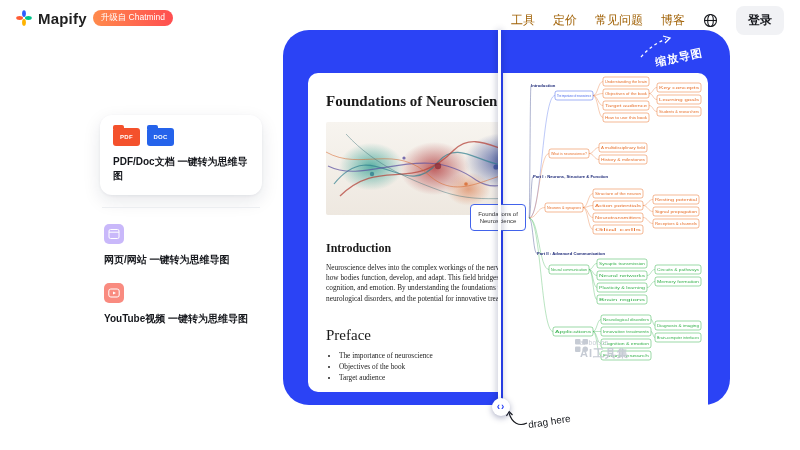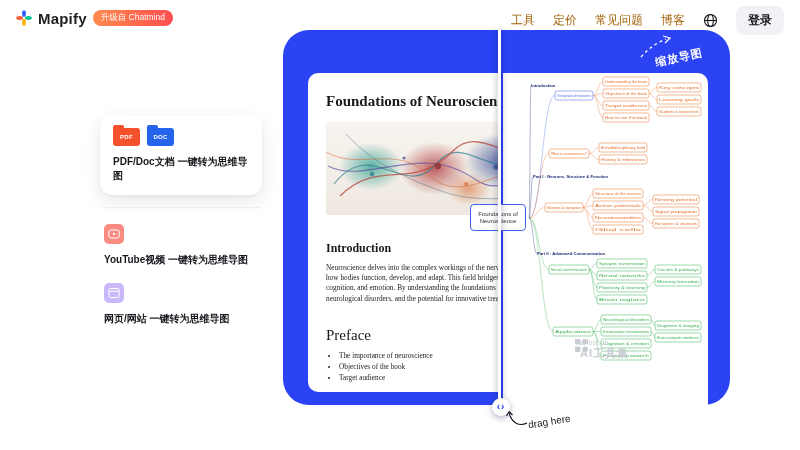--- a/index.html
+++ b/index.html
@@ -170,37 +170,37 @@
     <div class="feature-card">
       <div class="folder-row">
         <span class="folder folder-pdf">PDF</span>
         <span class="folder folder-doc">DOC</span>
       </div>
       <div class="feature-title">PDF/Doc文档 一键转为思维导图</div>
     </div>
     <div class="side-sep"></div>
 
     <div class="feature-item">
+      <span class="mini-icon mini-web">
+        <svg width="12" height="12" viewBox="0 0 12 12" fill="none" stroke="#fff" stroke-width="1">
+          <rect x="1" y="1.5" width="10" height="9" rx="1.5"></rect>
+          <line x1="1" y1="4.2" x2="11" y2="4.2"></line>
+        </svg>
+      </span>
+      <div class="feature-title">网页/网站 一键转为思维导图</div>
+    </div>
+
+    <div class="feature-item">
       <span class="mini-icon mini-yt">
         <svg width="12" height="12" viewBox="0 0 12 12">
           <rect x="0.8" y="2" width="10.4" height="8" rx="2" fill="none" stroke="#fff" stroke-width="1"></rect>
           <path d="M5 4.5 L8 6 L5 7.5 Z" fill="#fff"></path>
         </svg>
       </span>
       <div class="feature-title">YouTube视频 一键转为思维导图</div>
-    </div>
-
-    <div class="feature-item">
-      <span class="mini-icon mini-web">
-        <svg width="12" height="12" viewBox="0 0 12 12" fill="none" stroke="#fff" stroke-width="1">
-          <rect x="1" y="1.5" width="10" height="9" rx="1.5"></rect>
-          <line x1="1" y1="4.2" x2="11" y2="4.2"></line>
-        </svg>
-      </span>
-      <div class="feature-title">网页/网站 一键转为思维导图</div>
     </div>
   </aside>
 
   <section class="panel">
 
     <div class="doc-clip">
       <article class="doc-card">
         <h1 class="doc-title">Foundations of Neuroscience</h1>
         <div class="doc-image">
           <svg width="226" height="93" viewBox="0 0 226 93" fill="none">

